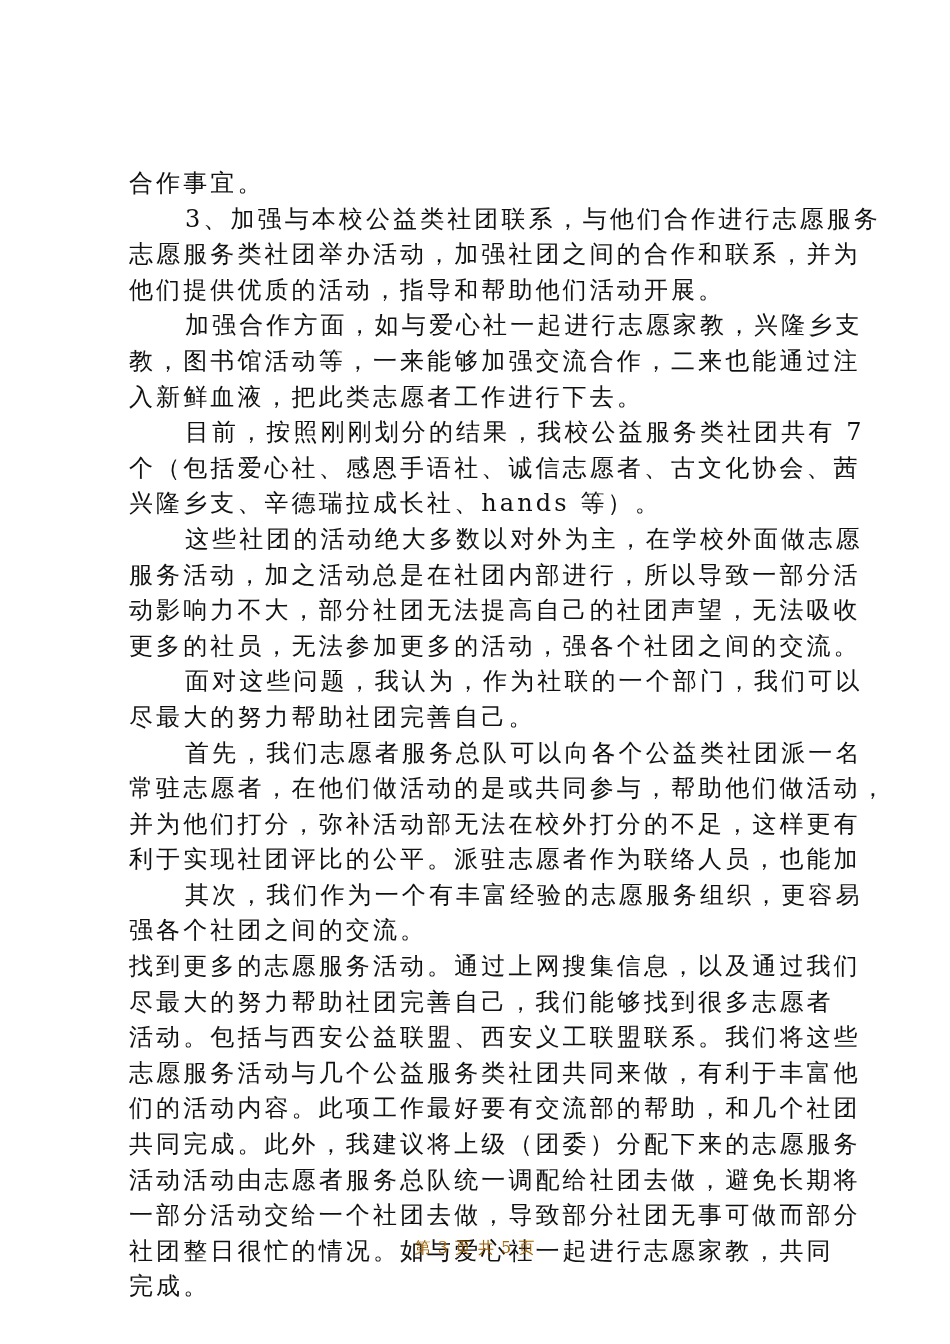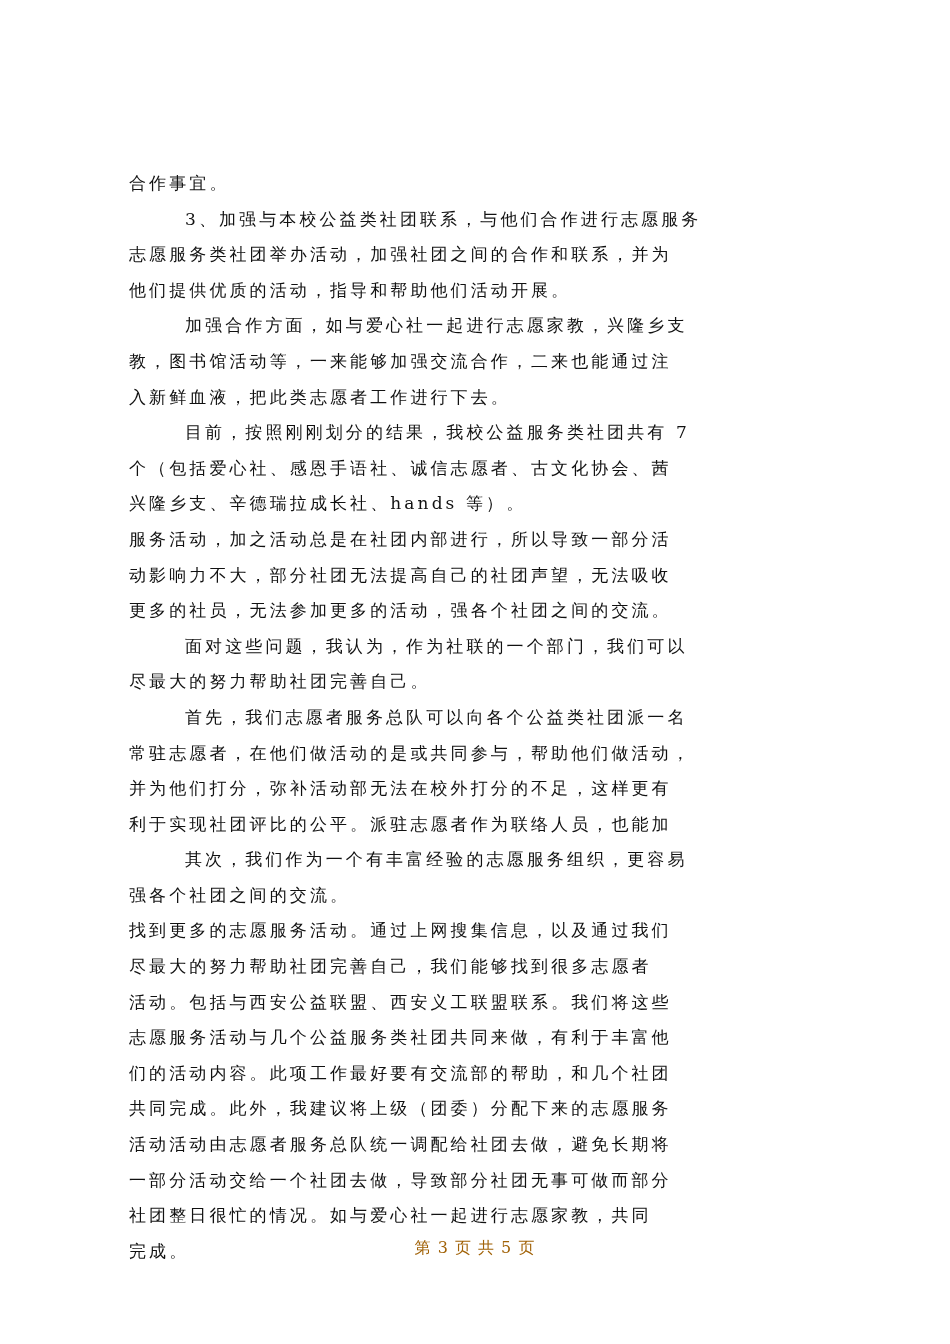--- a/index.html
+++ b/index.html
@@ -1,40 +1,41 @@
 <!DOCTYPE html>
 <html><head>
 <meta charset="utf-8">
 <style>
   html, body { margin:0; padding:0; background:#ffffff; }
   body { width:950px; height:1344px; position:relative; overflow:hidden;
          font-family:"DejaVu Serif","Liberation Serif",serif; color:#111; }
   .page { position:absolute; left:0; top:0; width:950px; height:1344px; background:#fff; }
   .body-text { position:absolute; left:129px; top:166px; width:700px; }
-  .line { height:35.6px; line-height:35.6px; font-size:17px; white-space:nowrap;
+  .line { height:35.6px; line-height:35.6px; font-size:24px; white-space:nowrap;
           letter-spacing:3.1px; }
   .line.indent { padding-left:56px; }
   .footer { position:absolute; left:0; width:950px; top:1238px; text-align:center;
             font-size:16px; letter-spacing:1px; color:#a16207; }
 </style>
 </head>
 <body>
 
 <div class="page">
   <div class="body-text" id="body-text">
       <div class="line">合作事宜。</div>
       <div class="line indent">3、加强与本校公益类社团联系，与他们合作进行志愿服务</div>
       <div class="line">志愿服务类社团举办活动，加强社团之间的合作和联系，并为</div>
       <div class="line">他们提供优质的活动，指导和帮助他们活动开展。</div>
       <div class="line indent">加强合作方面，如与爱心社一起进行志愿家教，兴隆乡支</div>
       <div class="line">教，图书馆活动等，一来能够加强交流合作，二来也能通过注</div>
       <div class="line">入新鲜血液，把此类志愿者工作进行下去。</div>
       <div class="line indent">目前，按照刚刚划分的结果，我校公益服务类社团共有 7</div>
       <div class="line">个（包括爱心社、感恩手语社、诚信志愿者、古文化协会、茜</div>
       <div class="line">兴隆乡支、辛德瑞拉成长社、hands 等）。</div>
+      <div class="line indent">这些社团的活动绝大多数以对外为主，在学校外面做志愿</div>
       <div class="line">服务活动，加之活动总是在社团内部进行，所以导致一部分活</div>
       <div class="line">动影响力不大，部分社团无法提高自己的社团声望，无法吸收</div>
       <div class="line">更多的社员，无法参加更多的活动，强各个社团之间的交流。</div>
       <div class="line indent">面对这些问题，我认为，作为社联的一个部门，我们可以</div>
       <div class="line">尽最大的努力帮助社团完善自己。</div>
       <div class="line indent">首先，我们志愿者服务总队可以向各个公益类社团派一名</div>
       <div class="line">常驻志愿者，在他们做活动的是或共同参与，帮助他们做活动，</div>
       <div class="line">并为他们打分，弥补活动部无法在校外打分的不足，这样更有</div>
       <div class="line">利于实现社团评比的公平。派驻志愿者作为联络人员，也能加</div>
       <div class="line indent">其次，我们作为一个有丰富经验的志愿服务组织，更容易</div>

